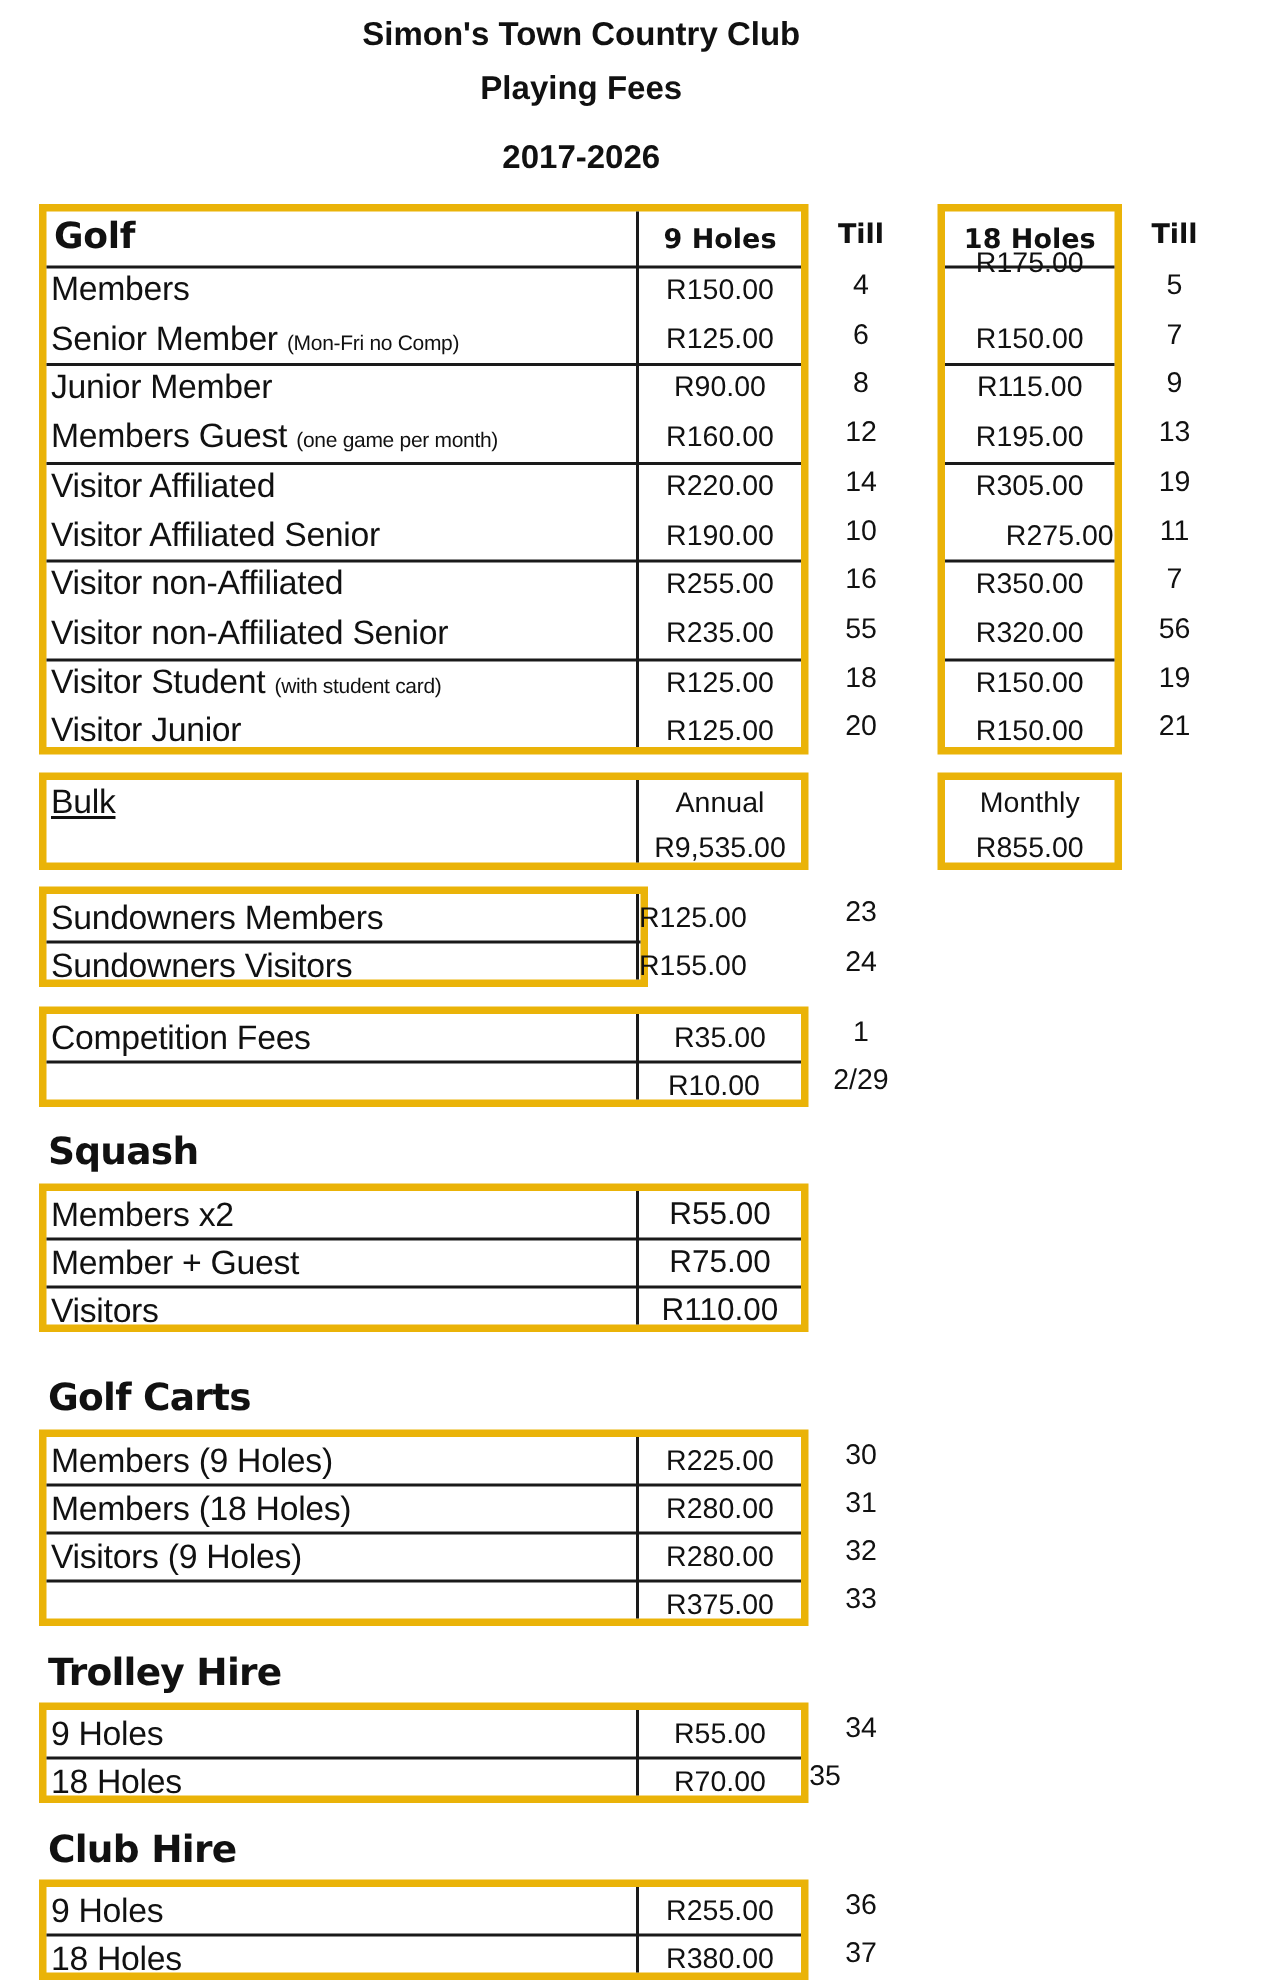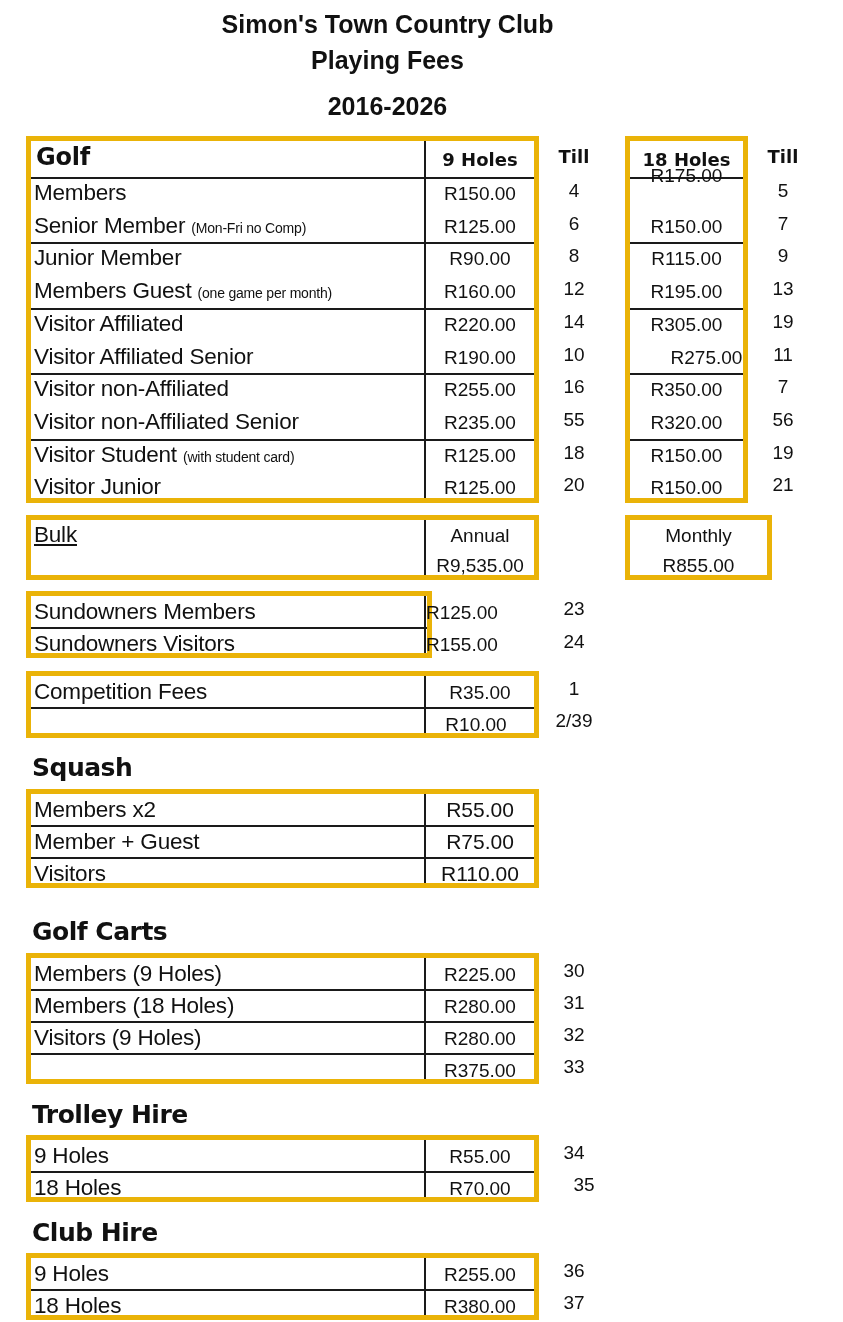--- a/index.html
+++ b/index.html
@@ -1,40 +1,40 @@
 <!DOCTYPE html>
 <html><head>
 <meta charset="utf-8">
 <style>
   html, body { margin: 0; padding: 0; background: #ffffff; }
   body { width: 843px; height: 1322px; position: relative; overflow: hidden;
          font-family: "Liberation Sans", sans-serif; color: #111; }
   .title { position: absolute; left: 0; width: 775px; text-align: center;
-           font-family: "Liberation Sans", sans-serif; font-weight: bold; font-size: 25px; color: #111; }
+           font-family: "Liberation Sans", sans-serif; font-weight: bold; font-size: 22px; color: #111; }
   .t1 { top: 10px; }
   .t2 { top: 46px; }
   .t3 { top: 92px; }
 
   .box { position: absolute; border: 5px solid #eab308; box-sizing: border-box; }
   .lbl { position: absolute; left: 3px; font-size: 22.5px; white-space: nowrap; font-family: "Liberation Sans", sans-serif; letter-spacing: -0.2px; }
   .note { font-size: 14px; }
   .val { position: absolute; left: 0; right: 0; text-align: center; font-size: 19px; font-family: "Liberation Sans", sans-serif; }
   .till { position: absolute; text-align: center; font-size: 19px; width: 60px; font-family: "Liberation Sans", sans-serif; }
   .hdr { font-weight: bold; font-family: "DejaVu Sans", sans-serif; }
   .sec { position: absolute; left: 32px; font-weight: bold; font-size: 25px; font-family: "DejaVu Sans", sans-serif; letter-spacing: -0.5px; }
   .vline { position: absolute; width: 2px; background: #1a1a1a; }
   .hline { position: absolute; height: 2px; background: #1a1a1a; }
   u { text-decoration: underline; text-underline-offset: 2px; }
 </style>
 </head>
 <body>
 
 <div class="title t1">Simon's Town Country Club</div>
 <div class="title t2">Playing Fees</div>
-<div class="title t3">2016-2026</div>
+<div class="title t3">2017-2026</div>
 
 <div class="box" style="left:26px; top:136px; width:513px; height:367px;">
   <div class="vline" style="left:393px; top:0; bottom:0;"></div>
 
   <div class="lbl hdr" style="top:2px; left:5px; font-size:24px;">Golf</div>
   <div class="val hdr" style="left:395px; top:8px; font-size:18px;">9 Holes</div>
   <div class="hline" style="left:0; right:0; top:36px;"></div>
 
   <div id="golf-rows">
       <div class="lbl" style="top: 39px;"><span>Members</span></div>
@@ -110,21 +110,21 @@
     <div class="till" style="left: 544px; top: 474.3px;">20</div>
     <div class="till" style="left: 753px; top: 474.3px;">21</div>
   </div>
 
 <div class="box" style="left:26px; top:515px; width:513px; height:65px;padding-left:19px;">
   <div class="vline" style="left:393px; top:0; bottom:0;"></div>
   <div class="lbl" style="top:2px;"><u>Bulk</u></div>
   <div class="val" style="left:395px; top:5px;">Annual</div>
   <div class="val" style="left:395px; top:35px;">R9,535.00</div>
 </div>
-<div class="box" style="left:625px; top:515px; width:147px; height:65px;">
+<div class="box" style="left:625px; top:515px; width:123px; height:65px;">
   <div class="val" style="top:5px;">Monthly</div>
   <div class="val" style="top:35px;">R855.00</div>
 </div>
 
 <div class="box" style="left:26px; top:591px; width:406px; height:67px;">
   <div class="vline" style="left:393px; top:0; bottom:0;"></div>
   <div class="hline" style="left:0; right:0; top:31px;"></div>
   <div class="lbl" style="top:3px;">Sundowners Members</div>
   <div class="val" style="left:395px; top:6px;">R125.00</div>
   <div class="lbl" style="top:35px;">Sundowners Visitors</div>
@@ -134,21 +134,21 @@
 <div class="till" style="left:544px; top:631px;">24</div>
 
 <div class="box" style="left:26px; top:671px; width:513px; height:67px;">
   <div class="vline" style="left:393px; top:0; bottom:0;"></div>
   <div class="hline" style="left:0; right:0; top:31px;"></div>
   <div class="lbl" style="top:3px;">Competition Fees</div>
   <div class="val" style="left:395px; top:6px;">R35.00</div>
   <div class="val" style="left:387px; top:38px;">R10.00</div>
 </div>
 <div class="till" style="left:544px; top:678px;">1</div>
-<div class="till" style="left:544px; top:710px;">2/39</div>
+<div class="till" style="left:544px; top:710px;">2/29</div>
 
 <div class="sec" style="top:753px;">Squash</div>
 <div class="box" style="left:26px; top:789px; width:513px; height:99px;">
   <div class="vline" style="left:393px; top:0; bottom:0;"></div>
   <div class="hline" style="left:0; right:0; top:31px;"></div>
   <div class="hline" style="left:0; right:0; top:63px;"></div>
   <div class="lbl" style="top:3px;">Members x2</div>
   <div class="val" style="left:395px; top:4px; font-size:21px;">R55.00</div>
   <div class="lbl" style="top:35px;">Member + Guest</div>
   <div class="val" style="left:395px; top:36px; font-size:21px;">R75.00</div>
@@ -178,21 +178,21 @@
 <div class="sec" style="top:1100px;">Trolley Hire</div>
 <div class="box" style="left:26px; top:1135px; width:513px; height:67px;">
   <div class="vline" style="left:393px; top:0; bottom:0;"></div>
   <div class="hline" style="left:0; right:0; top:31px;"></div>
   <div class="lbl" style="top:3px;">9 Holes</div>
   <div class="val" style="left:395px; top:6px;">R55.00</div>
   <div class="lbl" style="top:35px;">18 Holes</div>
   <div class="val" style="left:395px; top:38px;">R70.00</div>
 </div>
 <div class="till" style="left:544px; top:1142px;">34</div>
-<div class="till" style="left:554px; top:1174px;">35</div>
+<div class="till" style="left:520px; top:1174px;">35</div>
 
 <div class="sec" style="top:1218px;">Club Hire</div>
 <div class="box" style="left:26px; top:1253px; width:513px; height:67px;">
   <div class="vline" style="left:393px; top:0; bottom:0;"></div>
   <div class="hline" style="left:0; right:0; top:31px;"></div>
   <div class="lbl" style="top:3px;">9 Holes</div>
   <div class="val" style="left:395px; top:6px;">R255.00</div>
   <div class="lbl" style="top:35px;">18 Holes</div>
   <div class="val" style="left:395px; top:38px;">R380.00</div>
 </div>

